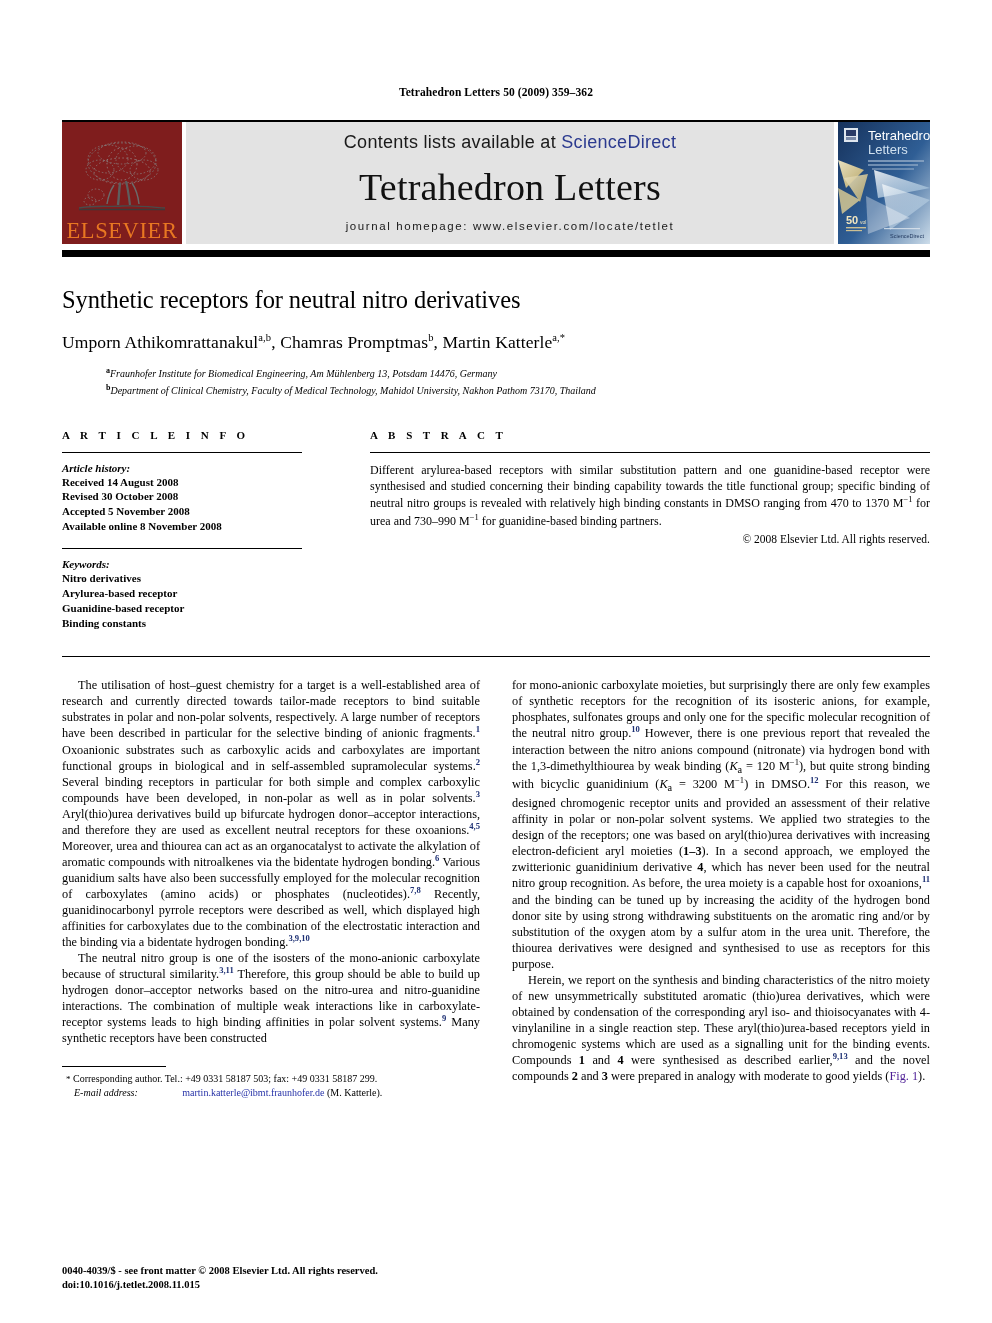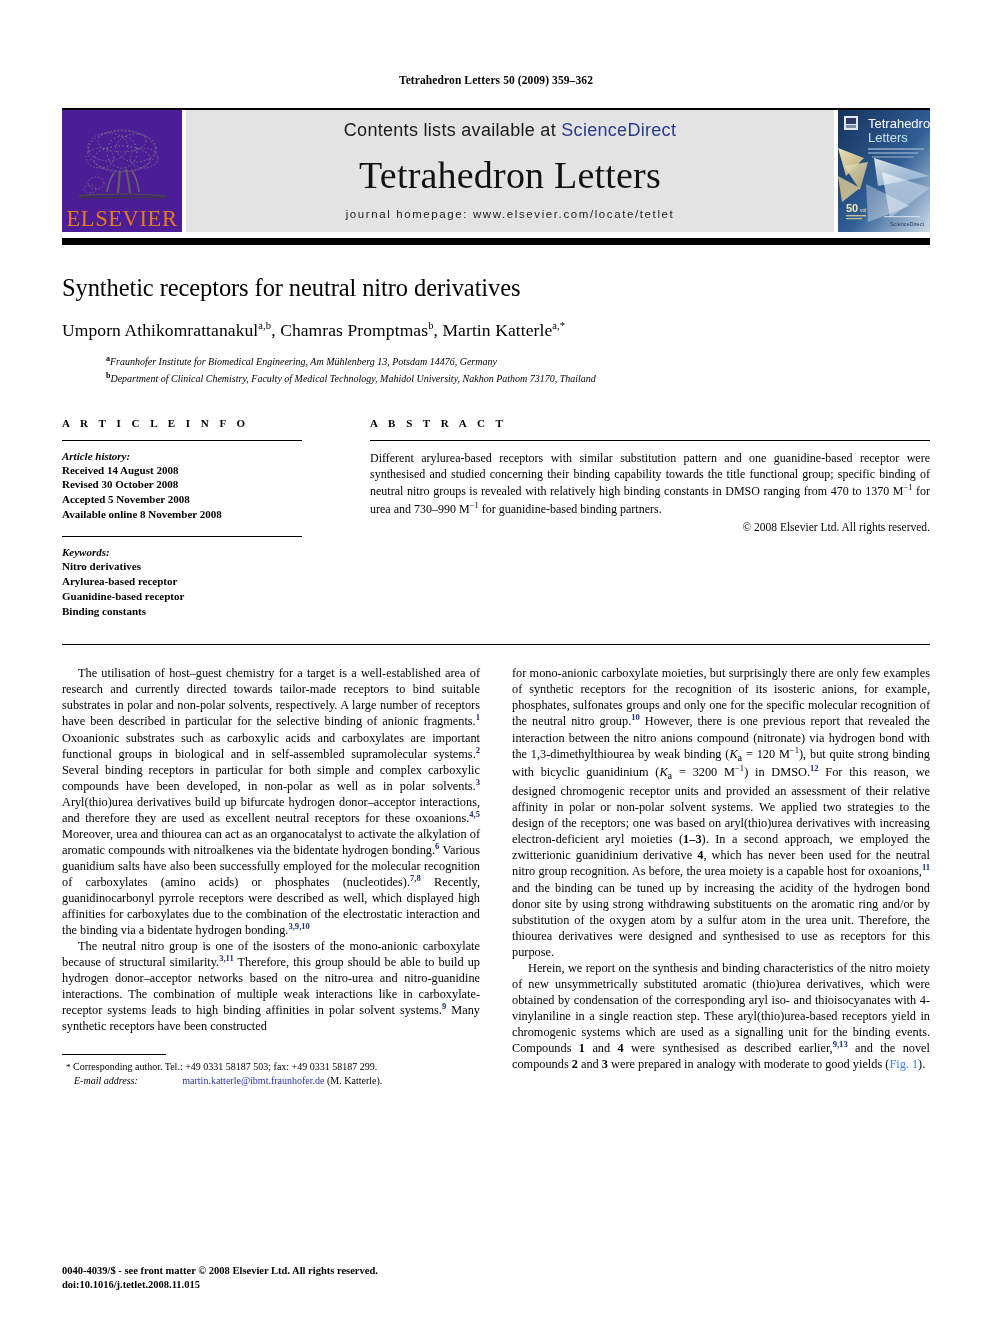--- a/index.html
+++ b/index.html
@@ -13,21 +13,21 @@
     font-family: "Liberation Serif", serif;
     color: #000000;
     position: relative;
     overflow: hidden;
   }
   .page {
     position: relative;
     width: 992px;
     height: 1323px;
     box-sizing: border-box;
-    padding: 0 62px;
+    padding: 12px 62px;
   }
 
   
   .running-head {
     text-align: center;
     font-size: 11.5px;
     font-weight: bold;
     letter-spacing: .1px;
     padding-top: 74px;
   }
@@ -41,21 +41,21 @@
     height: 122px;
   }
   .elsevier-logo {
     width: 120px;
     flex: 0 0 120px;
     display: flex;
     flex-direction: column;
     justify-content: flex-end;
     align-items: center;
     padding-bottom: 2px;
-    background: #4c1d95;
+    background: #7f1d1d;
   }
   .tree-svg { display:block; }
   .elsevier-word {
     font-family: "Liberation Serif", serif;
     font-size: 22.5px;
     color: #E87722;
     letter-spacing: .6px;
     line-height: 1;
     margin-top: 1px;
   }
@@ -203,21 +203,21 @@
   }
   .bcol.left { padding-right: 16px; }
   .bcol.right { padding-left: 16px; }
   .bcol p {
     margin: 0;
     text-indent: 16px;
   }
   .bcol p.noindent { text-indent: 0; }
   .bcol sup { font-size: 8.6px; line-height: 0; }
   .ref { color: #1c2f73; font-weight: bold; }
-  .figref { color: #3b82f6; }
+  .figref { color: #4c1d95; }
   .ital { font-style: italic; }
 
   
   .footnote {
     margin-top: 20px;
     font-size: 10px;
     line-height: 1.4;
   }
   .fn-rule {
     width: 104px;

